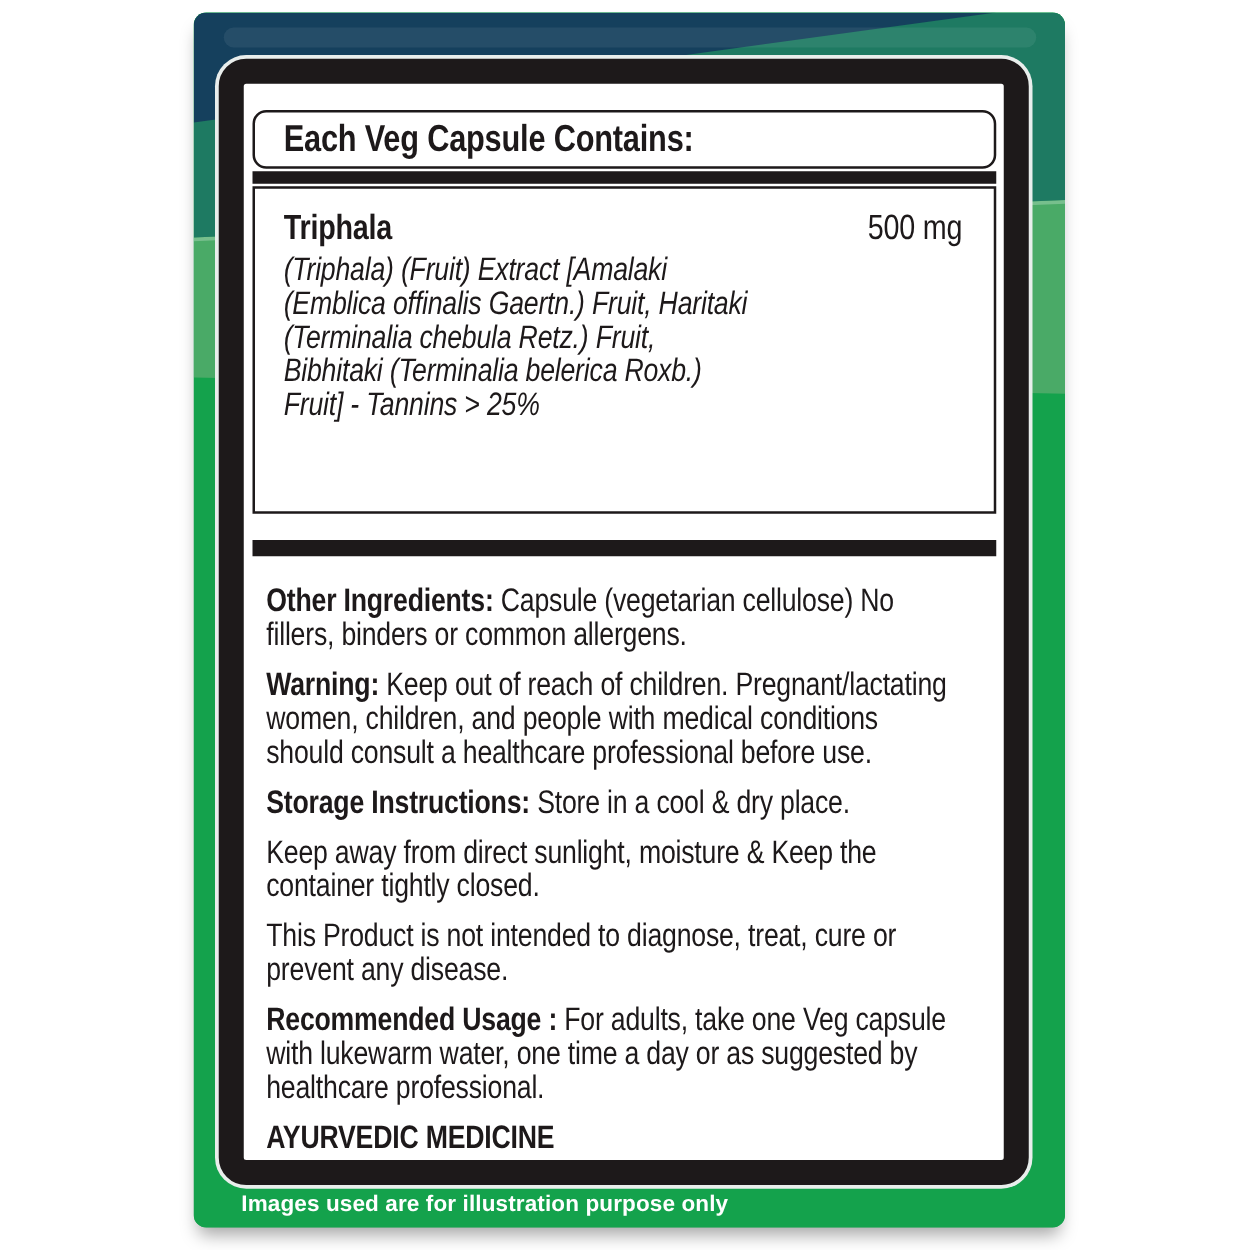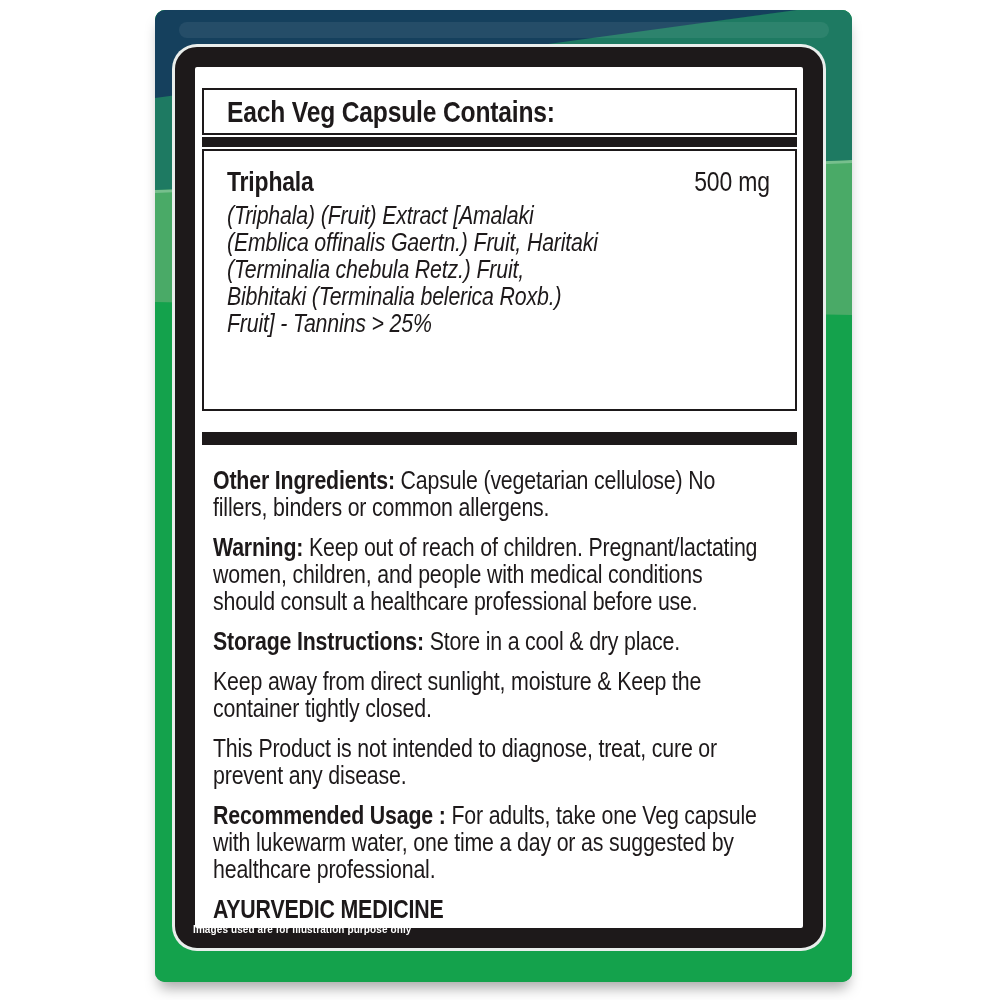--- a/index.html
+++ b/index.html
@@ -20,21 +20,21 @@
   .card{
     position:absolute;left:175px;top:47px;width:648px;height:901px;
     box-sizing:border-box;background:#ffffff;
     border:20px solid #1d191a;border-radius:22px;
     box-shadow:0 0 0 3px #e9eeec;
   }
   .card-inner{position:absolute;left:0;top:0;right:0;bottom:0;padding:0 6px 0 7px;}
   
   .table-wrap{margin-top:21px;}
   .fbox{border:2px solid #1d191a;box-sizing:border-box;background:#fff;position:relative;}
-  .box-header{height:47px;display:flex;align-items:center;}
+  .box-header{height:47px;display:flex;align-items:center;border-radius:11px;}
   .bar{background:#1d191a;}
   .bar1{height:10px;margin-top:2px;}
   .bar2{height:13px;margin-top:21px;}
   .box-cols{height:44px;margin-top:3px;display:flex;align-items:center;}
   .box-main{margin-top:2px;height:262px;padding-top:14px;box-sizing:border-box;}
   
   .cond{
     transform:scaleX(0.82);transform-origin:0 0;
     letter-spacing:-0.2px;color:#1d191a;
   }
@@ -52,22 +52,22 @@
   
   .notes{margin:22px 0 12px 11px;}
   .para{
     width:724px;margin:0 0 13px 0;
     font-size:26px;line-height:27px;white-space:pre-line;
   }
   .para b{font-weight:bold;}
   .medicine{font-weight:bold;margin-bottom:0;}
   
   .footer-note{
-    position:absolute;left:193px;top:924px;
-    color:#ffffff;font-size:10px;font-weight:bold;letter-spacing:0.1px;text-align:right;
+    position:absolute;left:193px;top:953px;
+    color:#ffffff;font-size:18px;font-weight:bold;letter-spacing:0.1px;text-align:right;
   }
 </style>
 </head>
 <body>
 
 <div class="panel">
   <svg width="697" height="972" viewBox="0 0 697 972" aria-hidden="true">
     <rect x="0" y="0" width="697" height="972" fill="#14a24c"></rect>
     <polygon points="0,178 697,148 697,305 0,292" fill="#4aaa67"></polygon>
     <polygon points="0,180 697,150 697,153 0,183" fill="#ffffff" opacity="0.25"></polygon>

